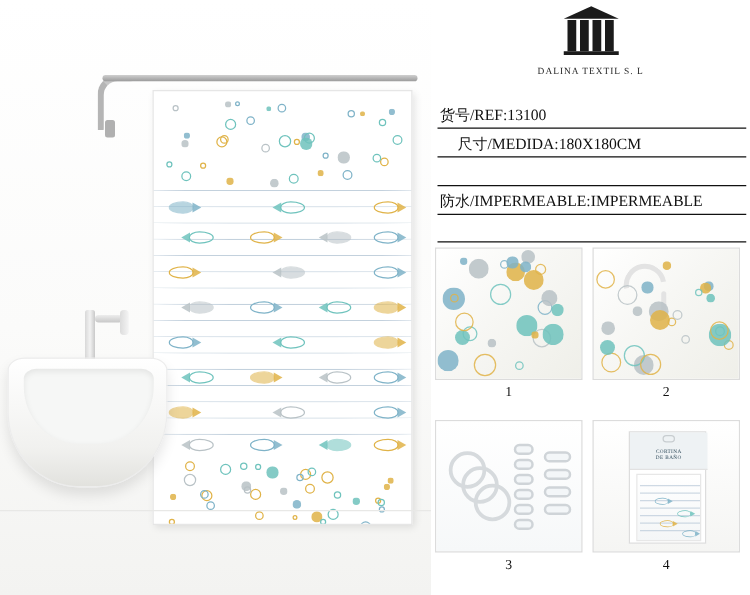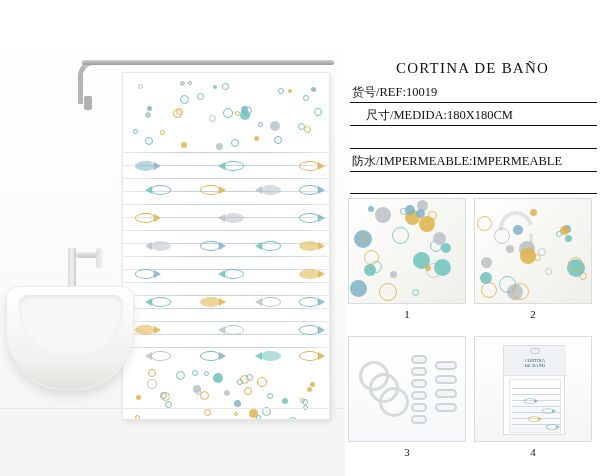--- a/index.html
+++ b/index.html
@@ -446,31 +446,43 @@
     <div class="faucet-handle"></div>
 
     <div class="tub">
       <div class="tub-inner"></div>
     </div>
     <div class="floor-line"></div>
   </div>
 
   <div class="right">
 
-
-    <div class="title">CORTINA DE BAÑO</div>
+    <div class="logo-wrap">
+      <span class="logo-mark">
+        <svg width="56" height="42" viewBox="0 0 56 42" aria-hidden="true">
+          <polygon points="28,1 50,11 6,11" fill="#1b1b1b"></polygon>
+          <rect x="9" y="12" width="7" height="25" fill="#1b1b1b"></rect>
+          <rect x="19" y="12" width="7" height="25" fill="#1b1b1b"></rect>
+          <rect x="29" y="12" width="7" height="25" fill="#1b1b1b"></rect>
+          <rect x="39" y="12" width="7" height="25" fill="#1b1b1b"></rect>
+          <rect x="6" y="37" width="44" height="3" fill="#1b1b1b"></rect>
+        </svg>
+      </span>
+      <div class="logo-text">DALINA TEXTIL S. L</div>
+    </div>
+
 
     <div class="rule rule-1"></div>
     <div class="rule rule-2"></div>
     <div class="rule rule-3"></div>
     <div class="rule rule-4"></div>
     <div class="rule rule-5"></div>
 
     <div class="spec spec-1">
-      <span class="cn">货号</span><span>/REF:</span><span>10019</span>
+      <span class="cn">货号</span><span>/REF:</span><span>13100</span>
     </div>
     <div class="spec spec-2">
       <span class="cn">尺寸</span><span>/MEDIDA:</span><span>180X180CM</span>
     </div>
     <div class="spec spec-4">
       <span class="cn">防水</span><span>/IMPERMEABLE:</span><span>IMPERMEABLE</span>
     </div>
   </div>
 
   <div class="thumbs">

